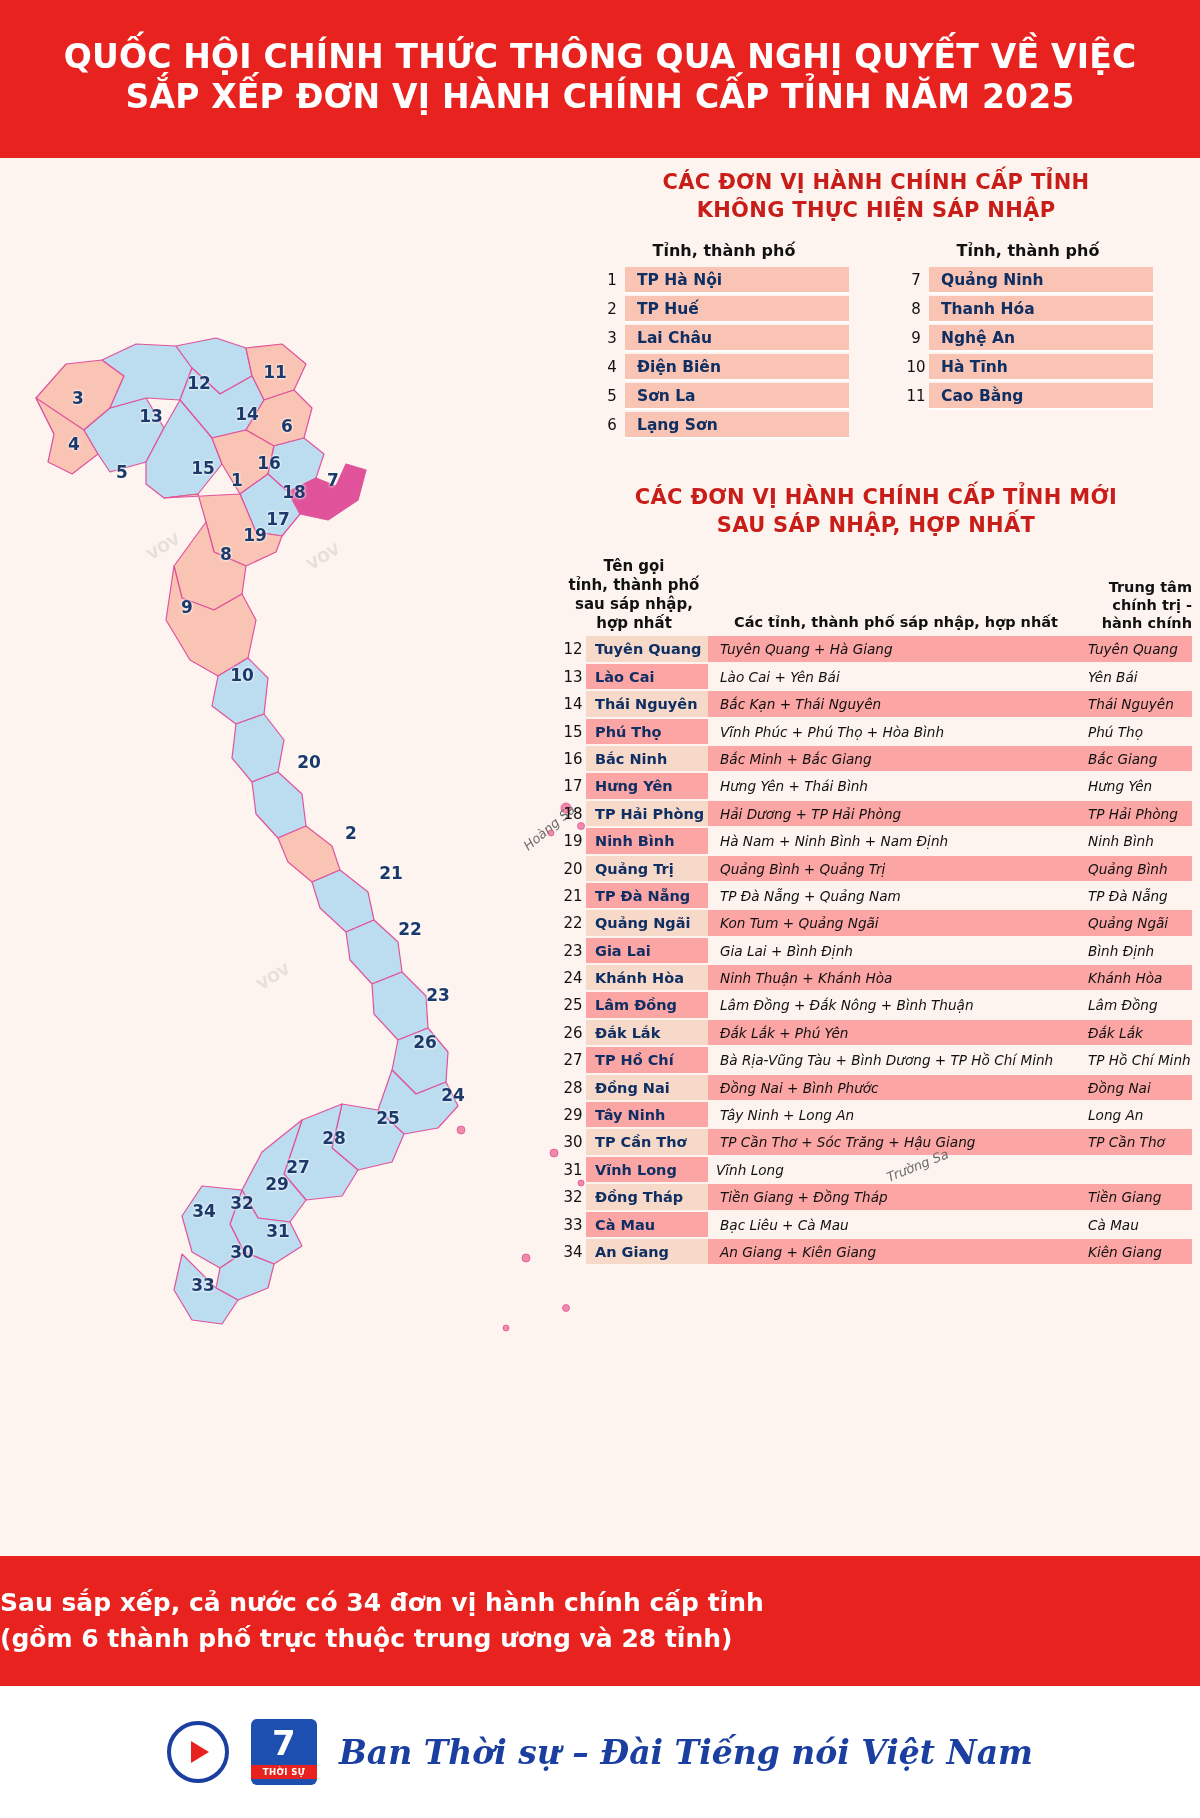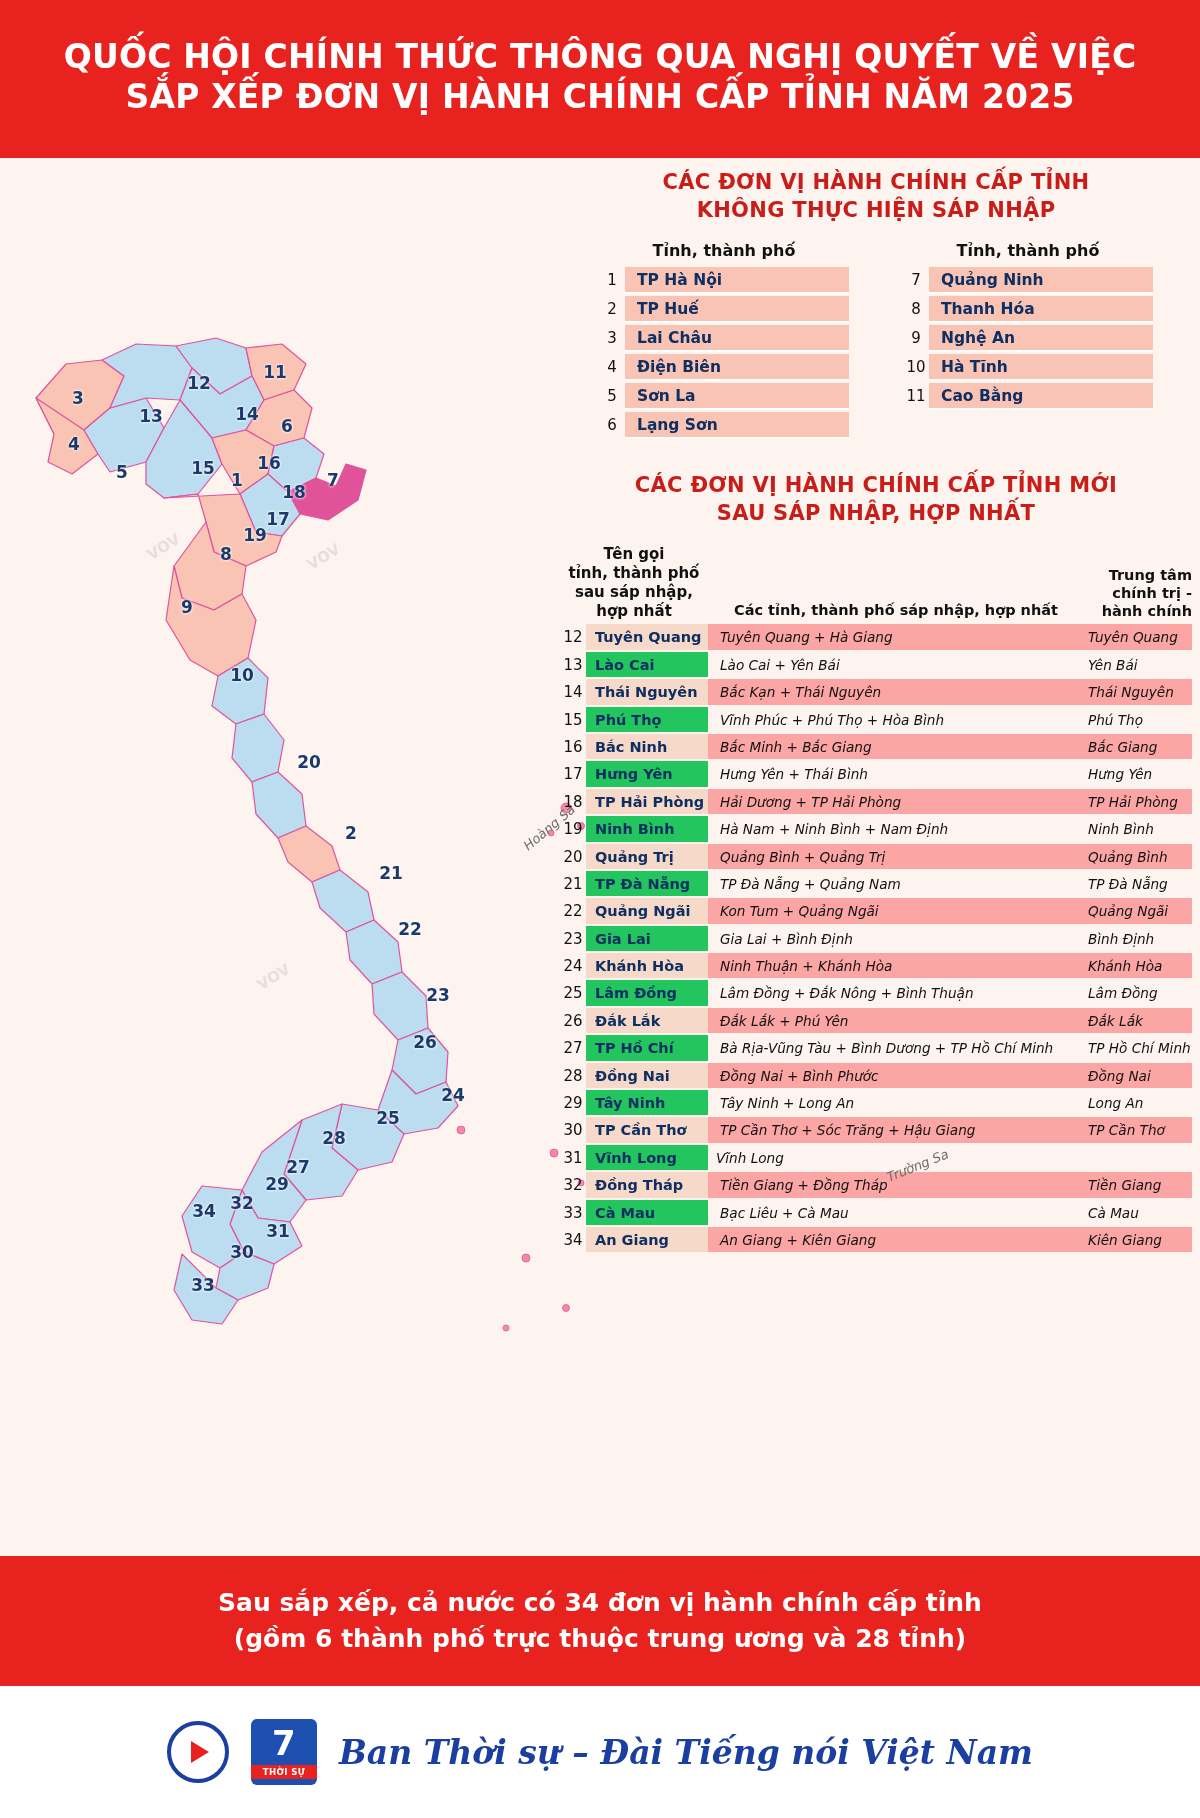--- a/index.html
+++ b/index.html
@@ -141,21 +141,21 @@
     font-weight: bold;
     font-size: 15.5px;
     height: 27px;
     line-height: 27px;
     padding-left: 12px;
     box-sizing: border-box;
     border-bottom: 2px solid #ffffff;
   }
 
   
-  .merged-title { margin-top: 30px; }
+  .merged-title { margin-top: 42px; }
   .mt-head {
     display: flex;
     align-items: flex-end;
     margin-top: 18px;
     padding-bottom: 4px;
   }
   .mt-head .h-new {
     width: 148px;
     flex: none;
     text-align: center;
@@ -192,21 +192,21 @@
     width: 26px;
     flex: none;
     font-size: 15px;
     color: #111;
     line-height: 27.4px;
     text-align: center;
   }
   .mt-row .c-new {
     width: 122px;
     flex: none;
-    background: #22c55e;
+    background: #fca5a5;
     color: #0f2f63;
     font-weight: bold;
     font-size: 14.5px;
     line-height: 27.4px;
     padding-left: 9px;
     box-sizing: border-box;
     border-bottom: 2px solid #fdf4ef;
   }
   .mt-row.alt .c-new { background: #f6d9c8; }
   .mt-row .c-list {
@@ -237,21 +237,21 @@
   
   .footer-red {
     position: absolute;
     left: 0;
     top: 1556px;
     width: 1200px;
     height: 130px;
     background: #e8231f;
     display: flex;
     flex-direction: column;
-    align-items: center;
+    align-items: flex-start;
     justify-content: center;
   }
   .footer-red .f-line {
     color: #ffffff;
     font-weight: bold;
     font-size: 25px;
     line-height: 1.45;
     text-align: center;
   }
   .footer-white {

